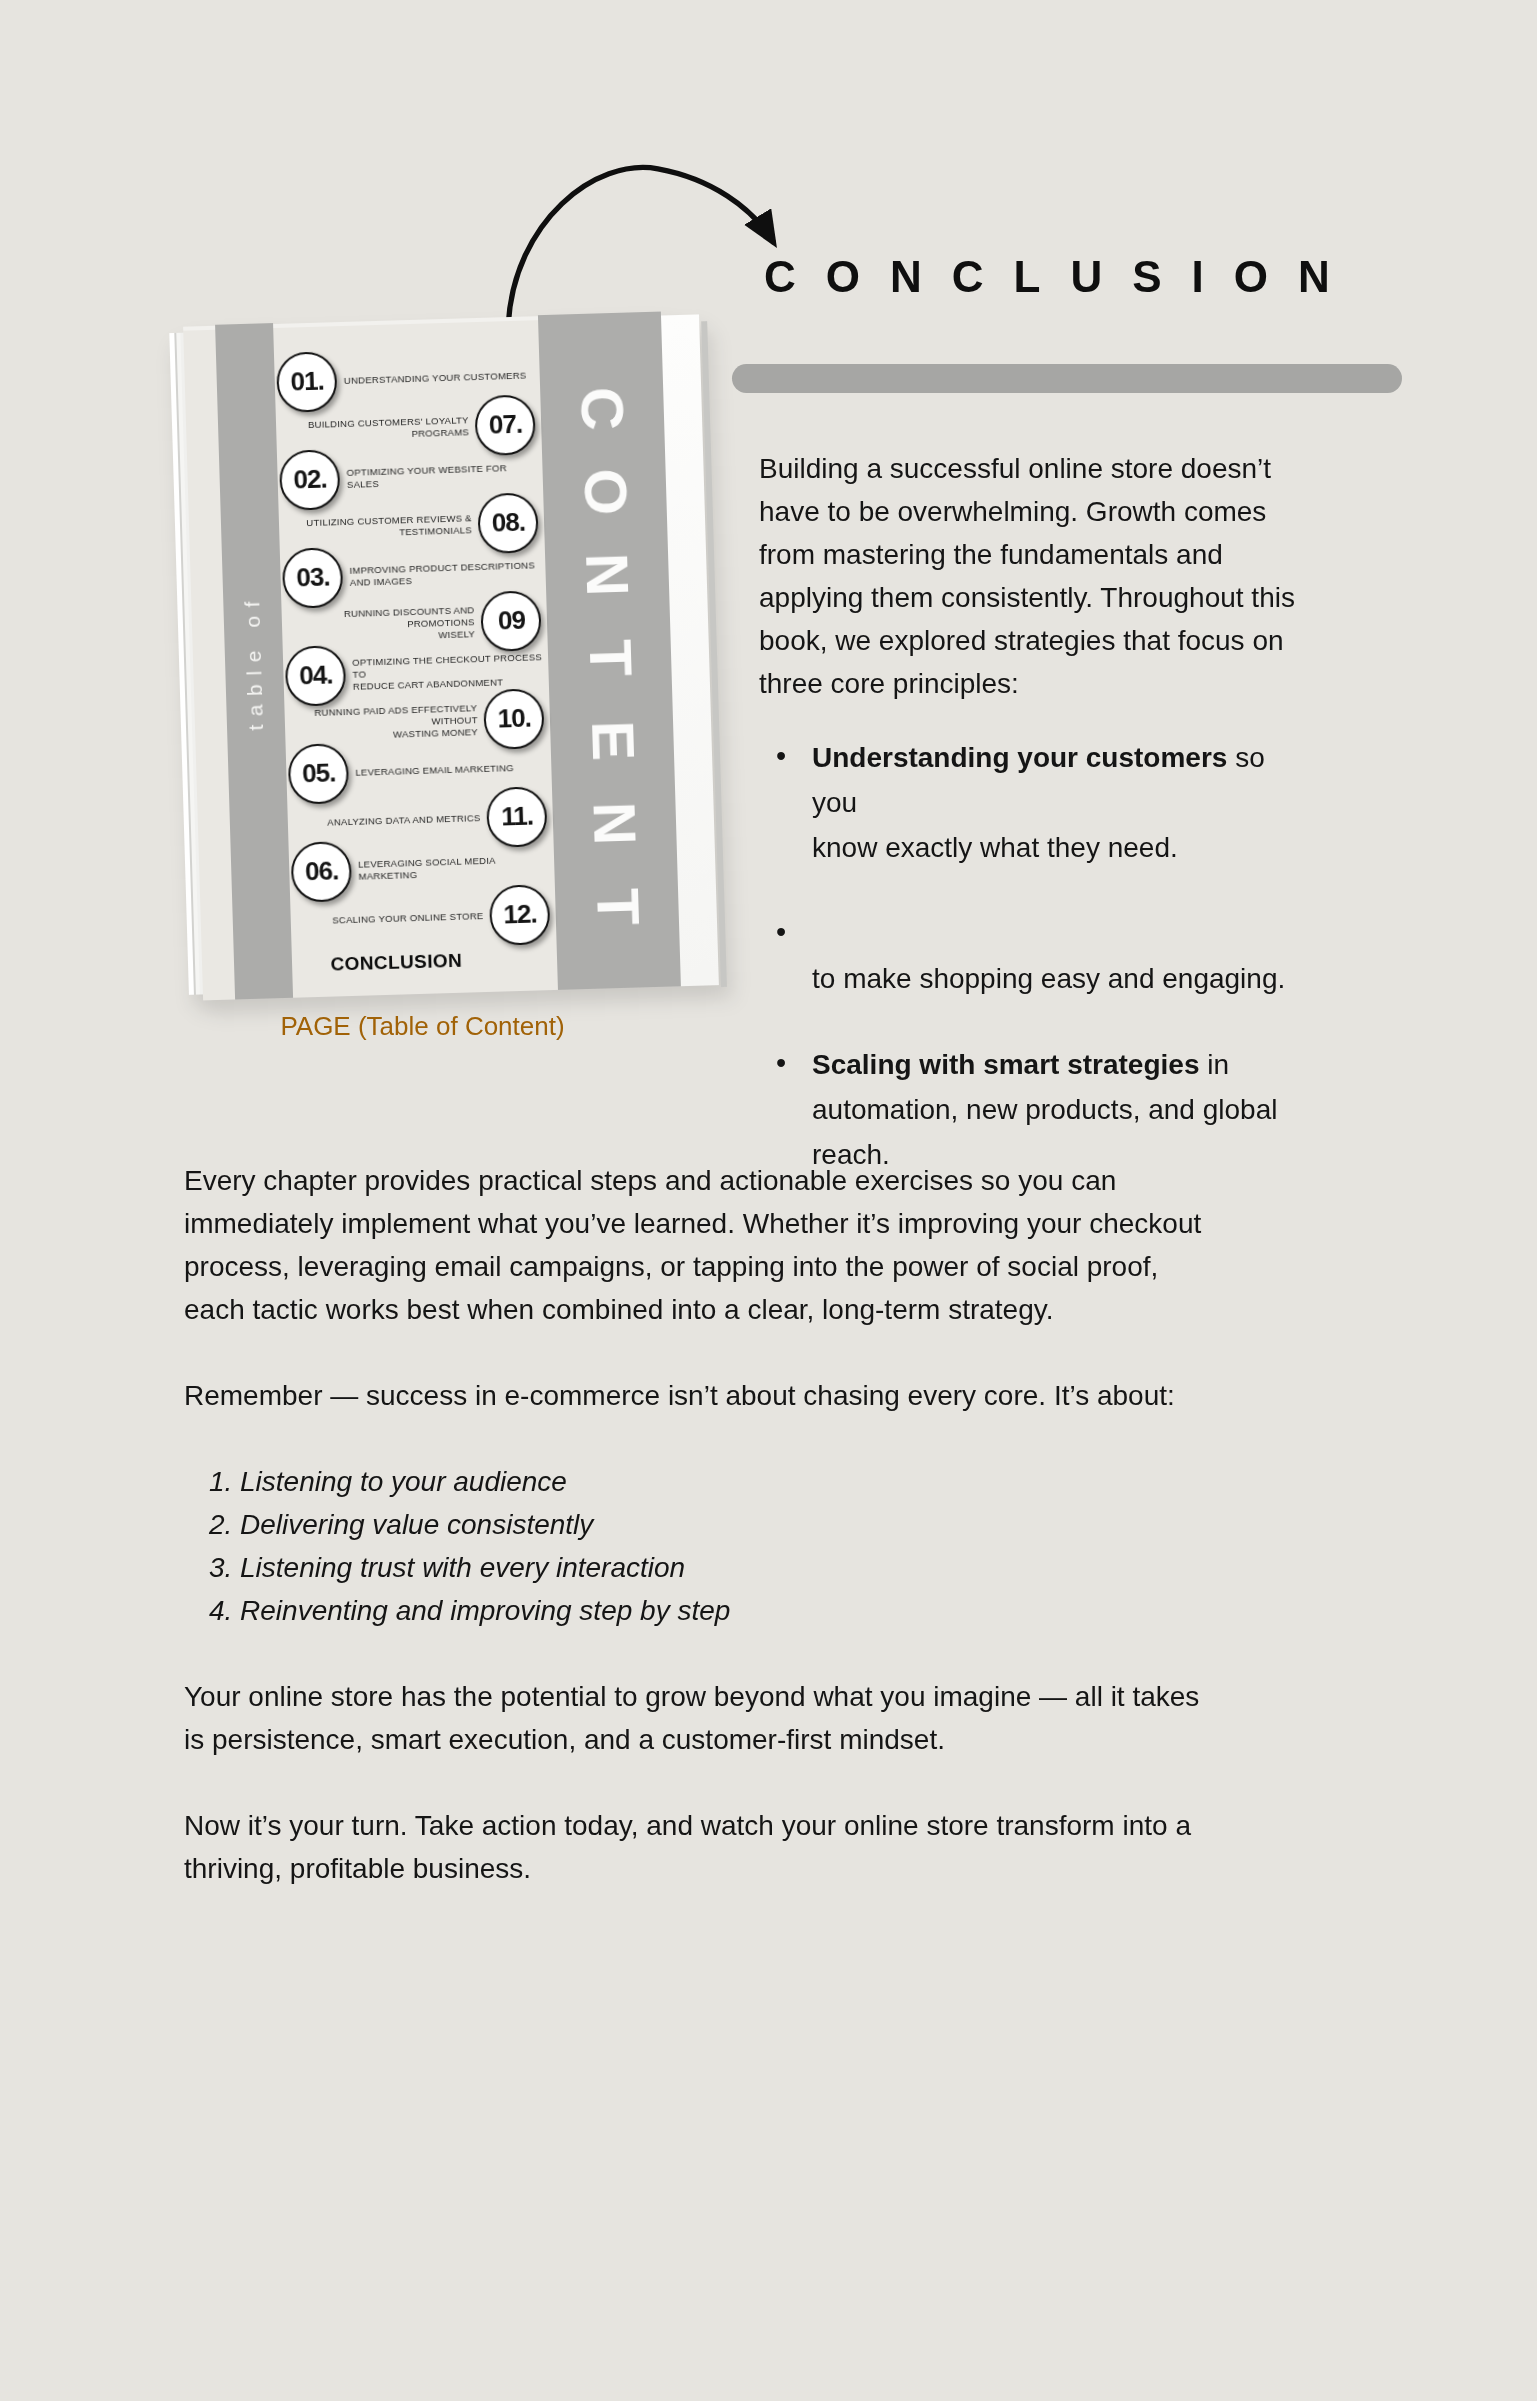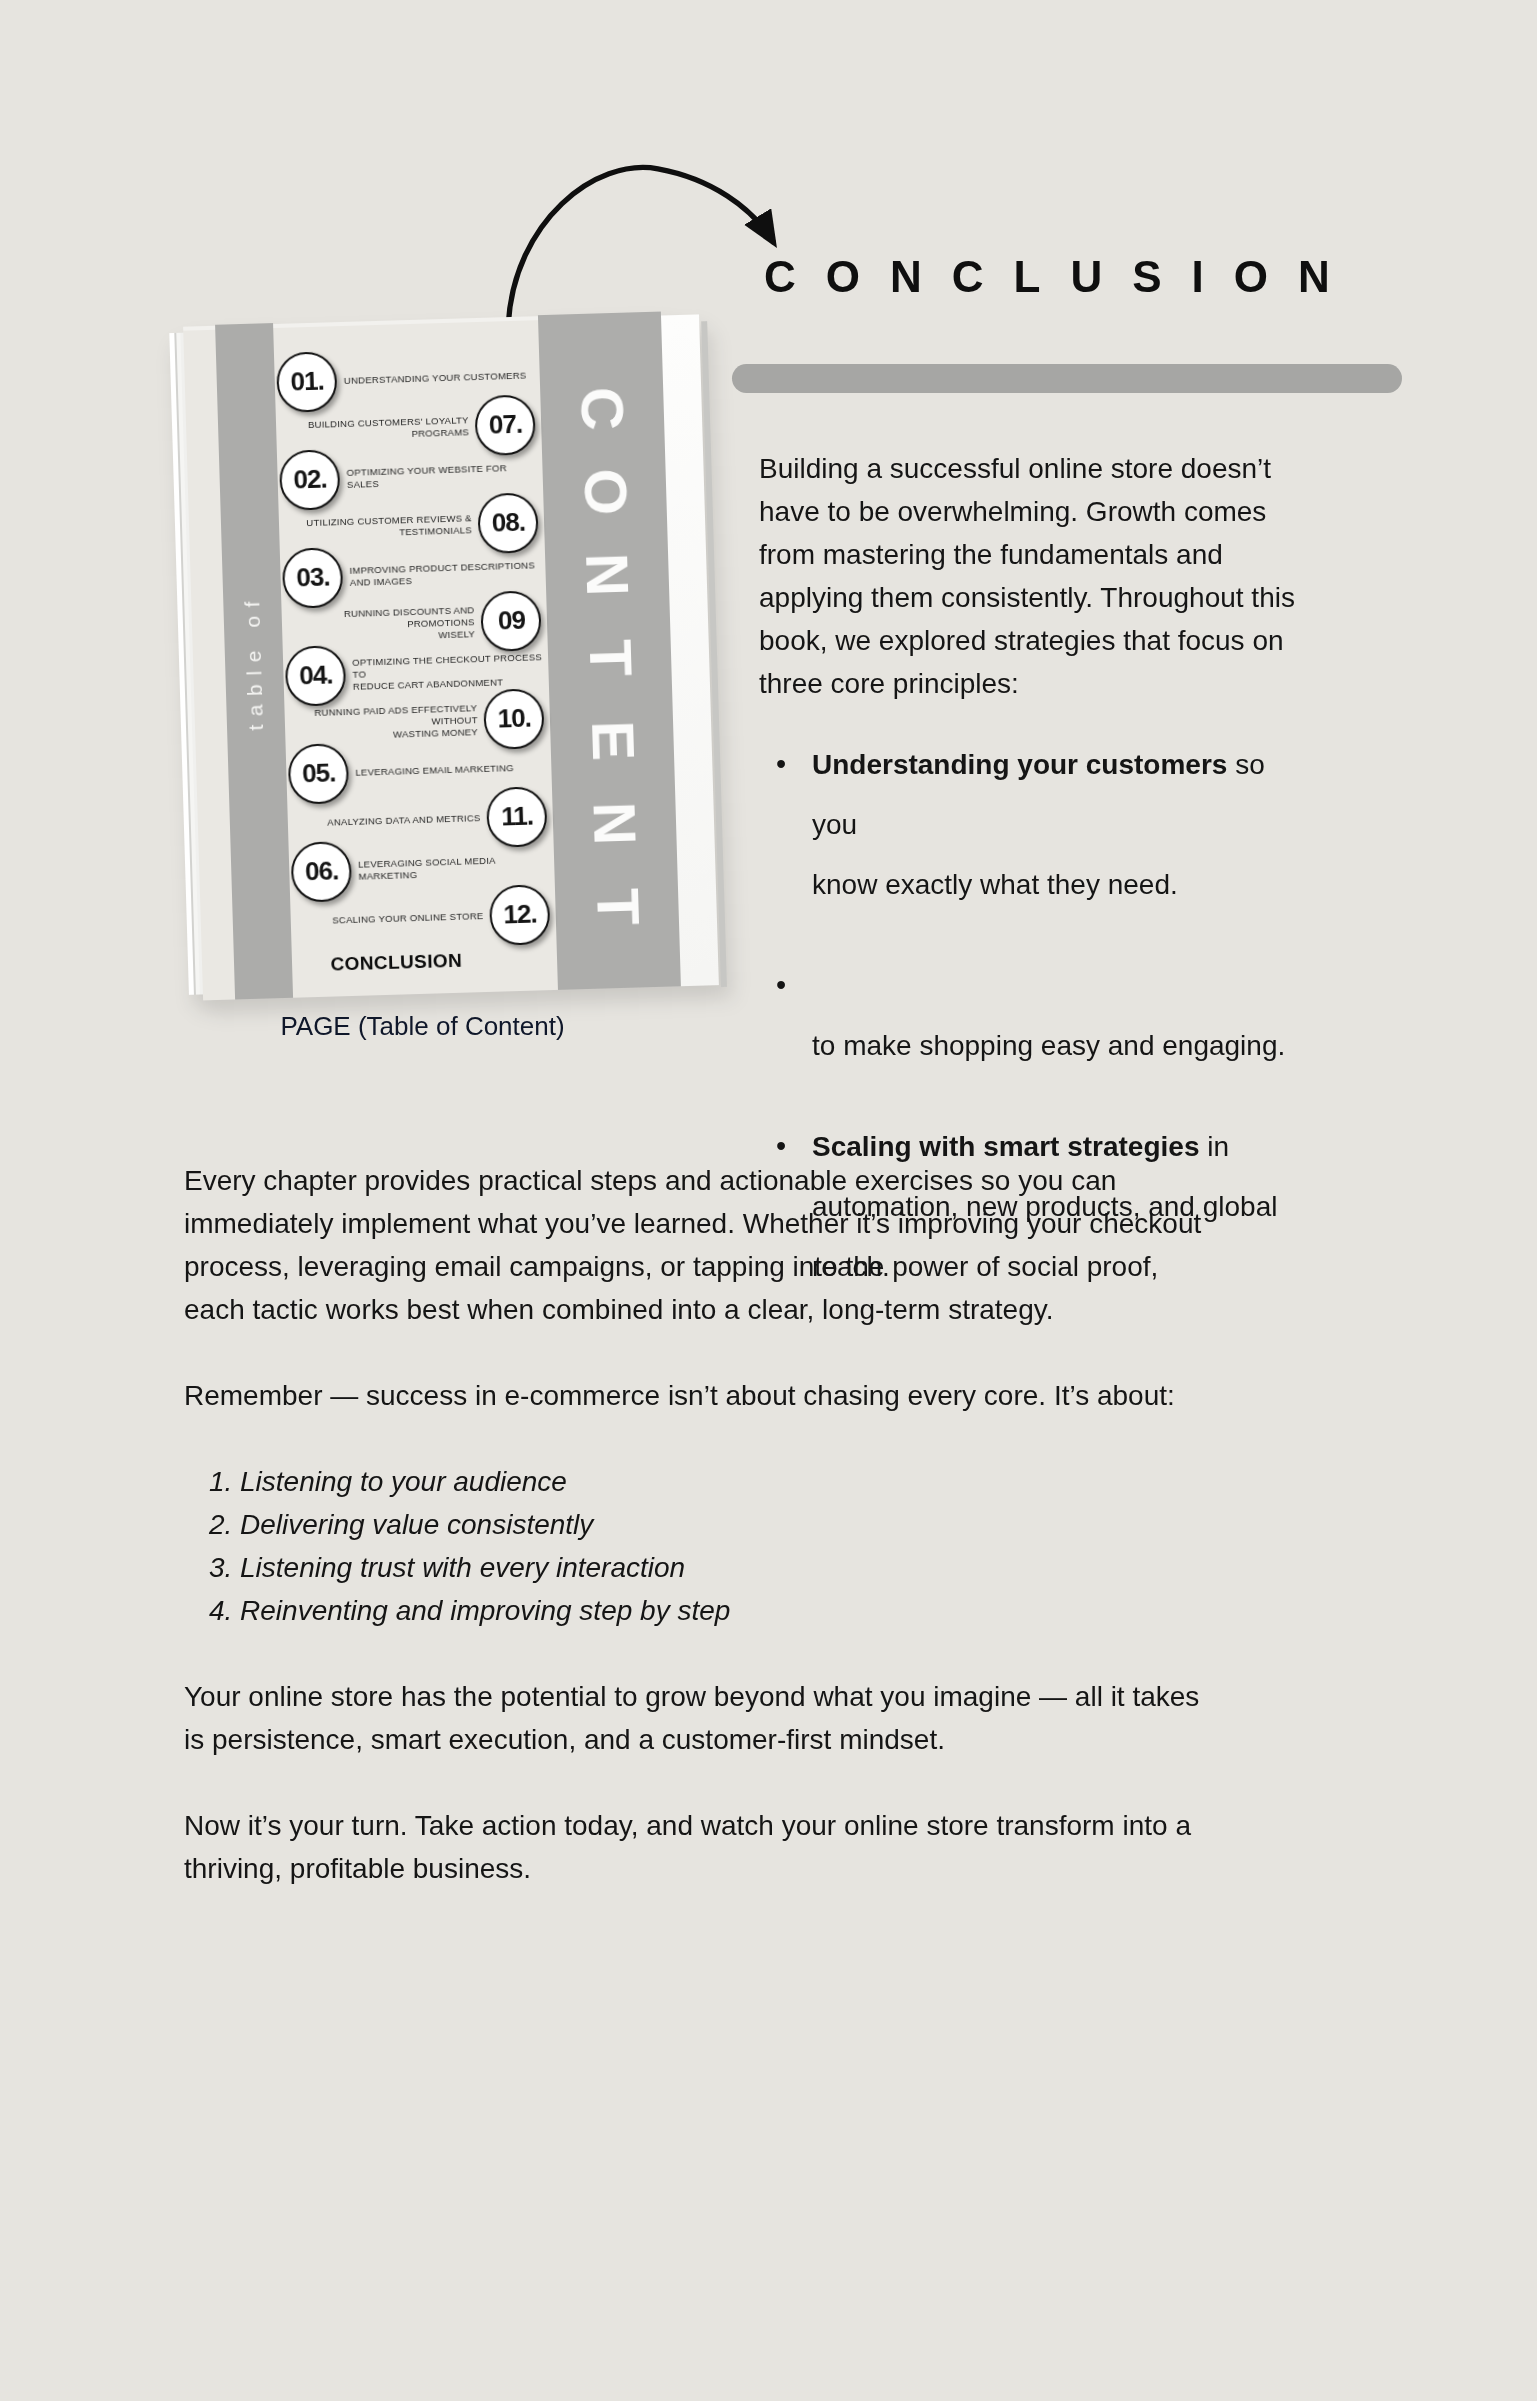--- a/index.html
+++ b/index.html
@@ -9,21 +9,21 @@
   
   .arrow-wrap{position:absolute;left:485px;top:140px;width:317px;height:192px;}
   .headline{position:absolute;left:764px;top:252px;font-size:44px;font-weight:700;
             letter-spacing:30px;white-space:nowrap;color:#0f0f0f;}
   .divider{position:absolute;left:732px;top:364px;width:670px;height:29px;
            border-radius:14.4px;background:#a6a6a4;}
 
   
   .intro{position:absolute;left:759px;top:447px;width:634px;font-size:28px;
          line-height:43px;white-space:pre-line;}
-  .bullets{position:absolute;left:774px;top:735px;width:538px;font-size:28px;line-height:60px;}
+  .bullets{position:absolute;left:774px;top:735px;width:538px;font-size:28px;line-height:45px;}
   .bullet{position:relative;padding-left:38px;margin-bottom:41px;white-space:pre-line;}
   .bullet::before{content:"\2022";position:absolute;left:1.9px;top:-1px;font-size:29px;}
   .bullet .b{font-weight:700;}
 
   
   .body-block{position:absolute;left:184px;top:1159px;width:1210px;font-size:28px;line-height:43px;}
   .body-block p{margin:0 0 43px 0;white-space:pre-line;}
   .num-list{margin:0 0 43px 0;padding:0 0 0 25px;font-style:italic;}
   .num-row{display:flex;}
   .num-row .num{flex:0 0 auto;margin-right:7.7px;}
@@ -57,21 +57,21 @@
      font-weight:700;font-size:26px;letter-spacing:-1px;flex:0 0 auto;z-index:2;}
   .toc-row.left .circle{margin-right:6.7px;}
   .toc-row.right .circle{margin-left:6.7px;}
   .toc-label{font-size:9.6px;line-height:12px;letter-spacing:0.2px;color:#262626;
      white-space:pre-line;max-width:197px;}
   .toc-row.right .toc-label{text-align:right;}
   .cover-footer{position:absolute;left:128px;bottom:21px;font-size:19px;font-weight:800;
      letter-spacing:0.4px;color:#0d0d0d;}
 
   .caption{position:absolute;left:144px;top:1011px;width:557px;text-align:center;
-           font-size:26px;color:#0f172a;}
+           font-size:26px;color:#a16207;}
 </style>
 </head>
 <body>
 
 <div class="arrow-wrap">
   <svg width="317" height="192" viewBox="0 0 330 200" xmlns="http://www.w3.org/2000/svg">
     <defs>
       <marker id="ah" markerWidth="7" markerHeight="7" refX="5.6" refY="3" orient="auto">
         <path d="M0 0 L7 3 L0 6 Z" fill="#0f0f0f"></path>
       </marker>

